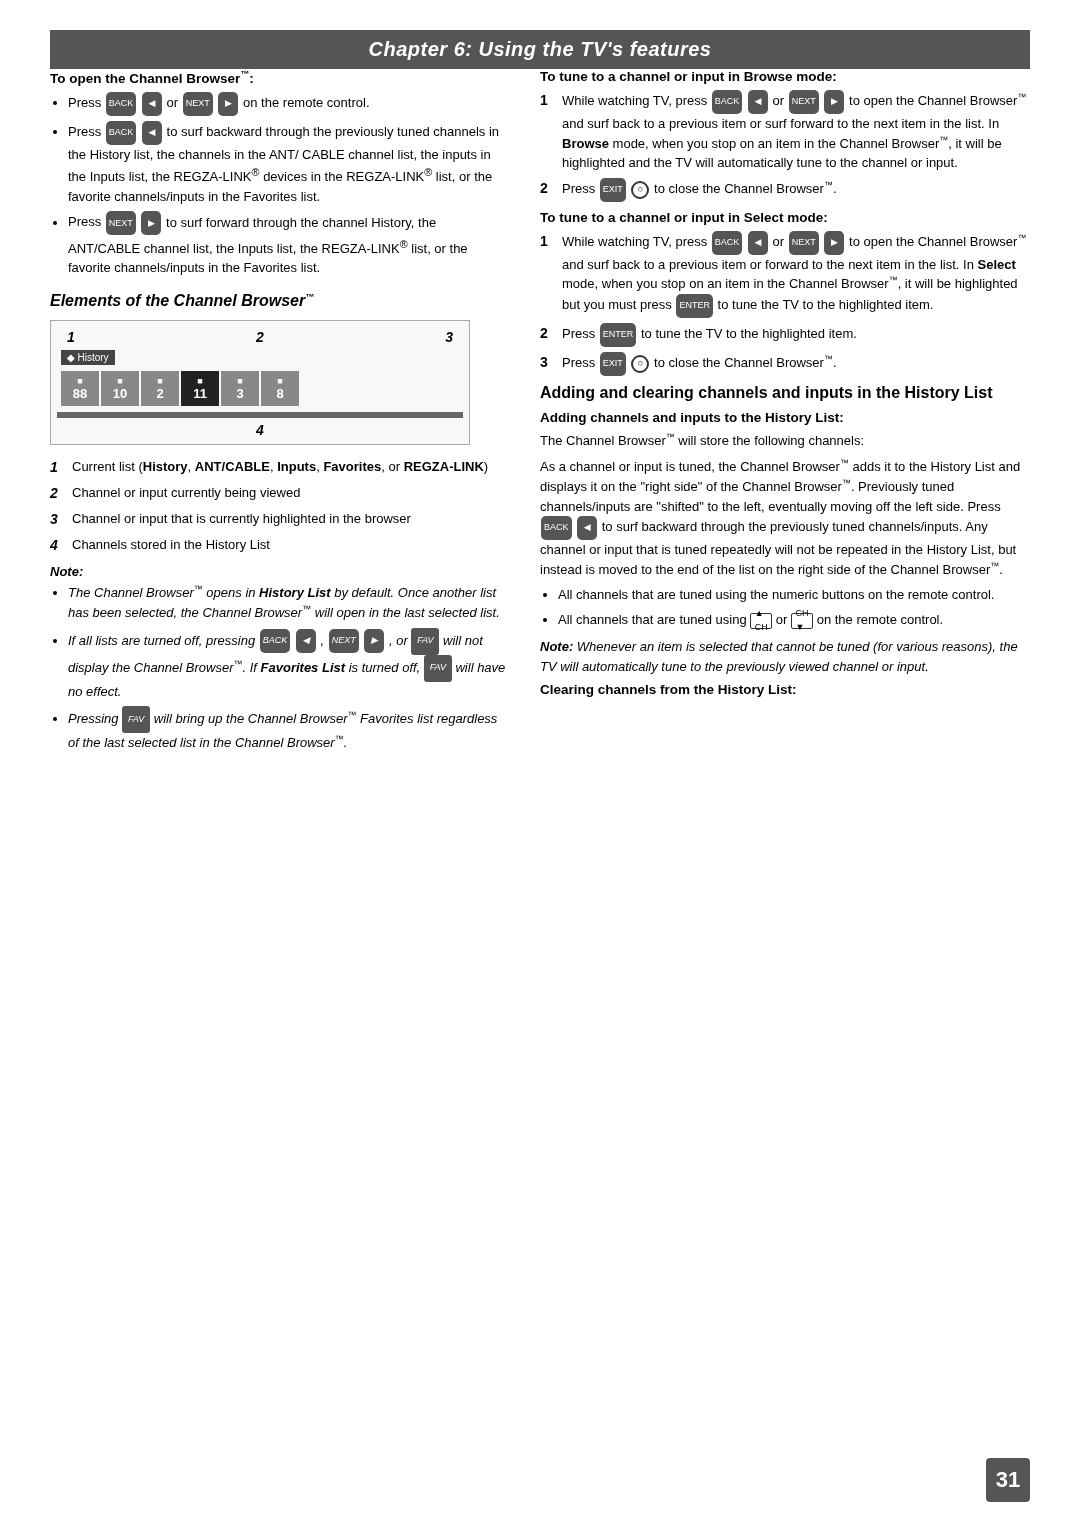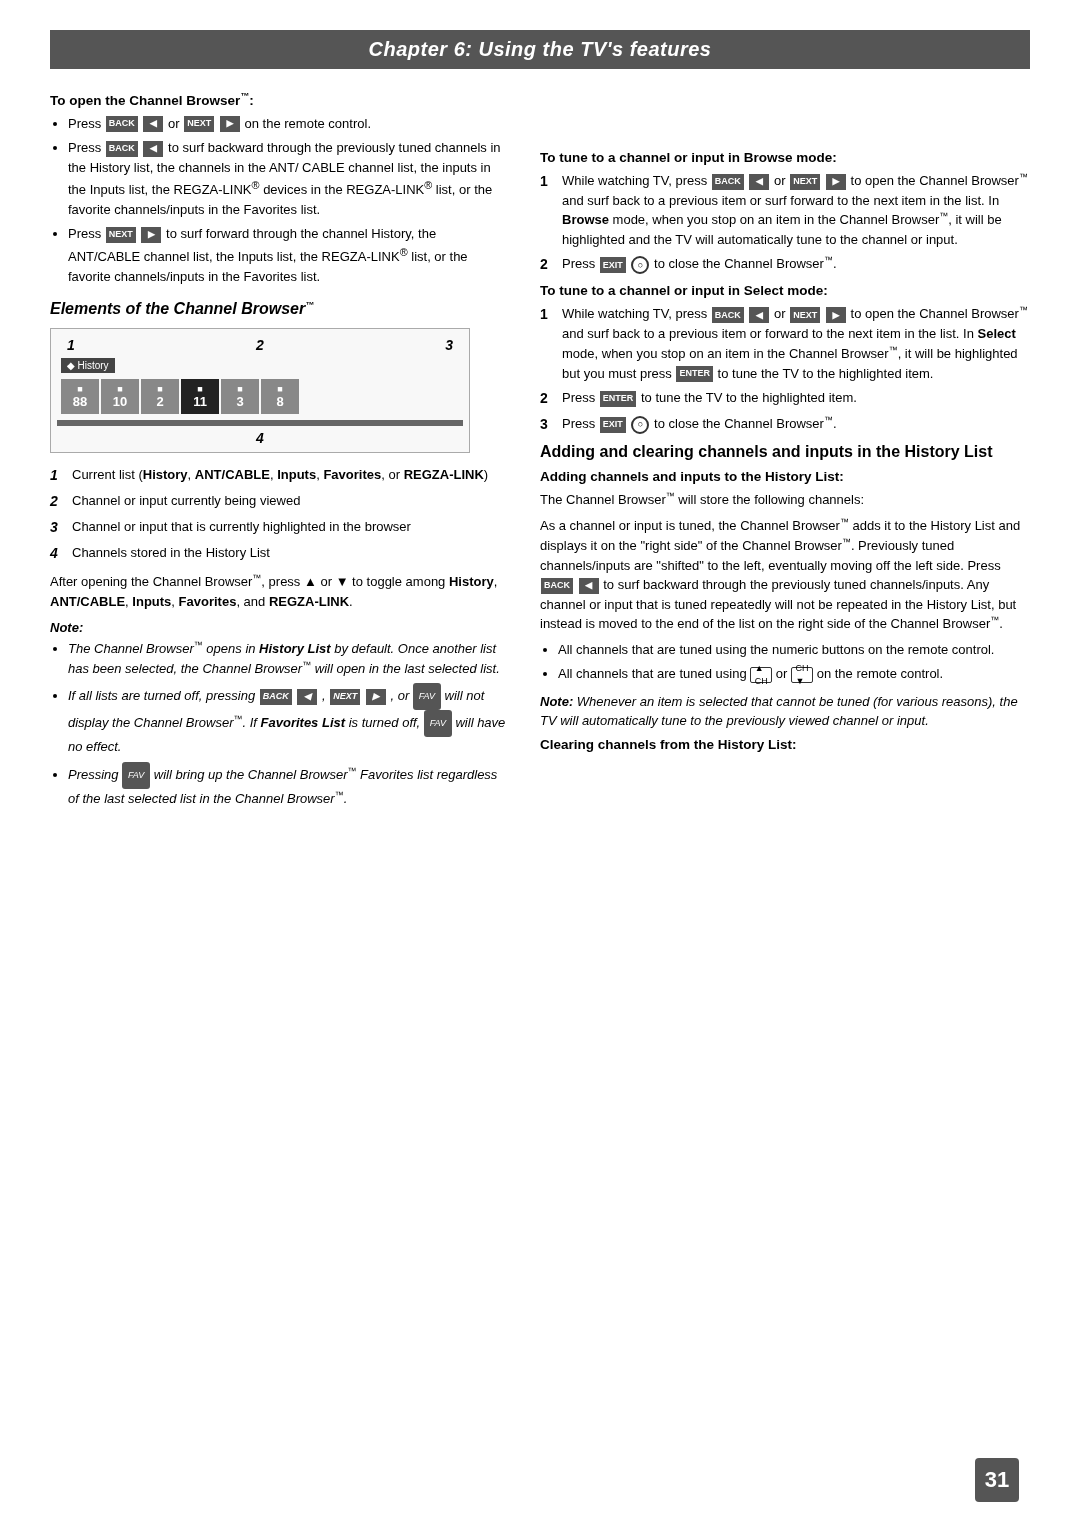--- a/index.html
+++ b/index.html
@@ -18,27 +18,25 @@
       position: relative;
     }
     .chapter-header {
       text-align: center;
       font-size: 20px;
       font-style: italic;
       font-weight: bold;
       background: #555;
       color: #fff;
       padding: 8px 0;
-      margin-bottom: 22px;
       letter-spacing: 0.5px;
     }
     .two-col {
       display: flex;
       gap: 30px;
-      align-items: center;
     }
     .col-left {
       width: 460px;
       flex-shrink: 0;
     }
     .col-right {
       flex: 1;
     }
     h3 {
       font-size: 13.5px;
@@ -163,28 +161,28 @@
     .note-list { list-style: disc; margin-left: 18px; }
     .note-list li { margin-bottom: 5px; line-height: 1.5; font-style: italic; }
 
     
     .btn-icon {
       display: inline-flex;
       align-items: center;
       justify-content: center;
       background: #555;
       color: #fff;
-      border-radius: 0;
+      border-radius: 5px;
       font-size: 9px;
-      padding: 1px 3px;
+      padding: 12px 3px;
       min-width: 20px;
       height: 16px;
       vertical-align: middle;
       margin: 0 1px;
-      font-weight: bold;
+      font-weight: normal;
     }
     .btn-icon-round {
       display: inline-flex;
       align-items: center;
       justify-content: center;
       border: 2px solid #333;
       border-radius: 50%;
       font-size: 9px;
       width: 18px;
       height: 18px;
@@ -192,21 +190,21 @@
       margin: 0 1px;
     }
     .arrow-left::before { content: "◀"; font-size: 9px; }
     .arrow-right::before { content: "▶"; font-size: 9px; }
     .superscript { font-size: 9px; vertical-align: super; }
 
     
     .page-number {
       position: absolute;
       bottom: 30px;
-      right: 61px;
+      right: 50px;
       font-size: 22px;
       font-weight: bold;
       background: #555;
       color: #fff;
       width: 44px;
       height: 44px;
       display: flex;
       align-items: center;
       justify-content: center;
       border-radius: 4px;
@@ -338,23 +336,20 @@
         <li>
           <span class="num"><em>3</em></span>
           <span>Channel or input that is currently highlighted in the browser</span>
         </li>
         <li>
           <span class="num"><em>4</em></span>
           <span>Channels stored in the History List</span>
         </li>
       </ul>
 
-      <p>
-        After opening the Channel Browser<span class="superscript">™</span>, press ▲ or ▼ to toggle among <span class="bold">History</span>, <span class="bold">ANT/CABLE</span>, <span class="bold">Inputs</span>, <span class="bold">Favorites</span>, and <span class="bold">REGZA-LINK</span>.
-      </p>
 
       <div class="note-section">
         <div class="note-title">Note:</div>
         <ul class="note-list">
           <li>
             <em>The Channel Browser<span class="superscript">™</span> opens in <strong>History List</strong> by default. Once another list has been selected, the Channel Browser<span class="superscript">™</span> will open in the last selected list.</em>
           </li>
           <li>
             <em>If all lists are turned off, pressing </em>
             <span class="btn-icon">BACK</span>

